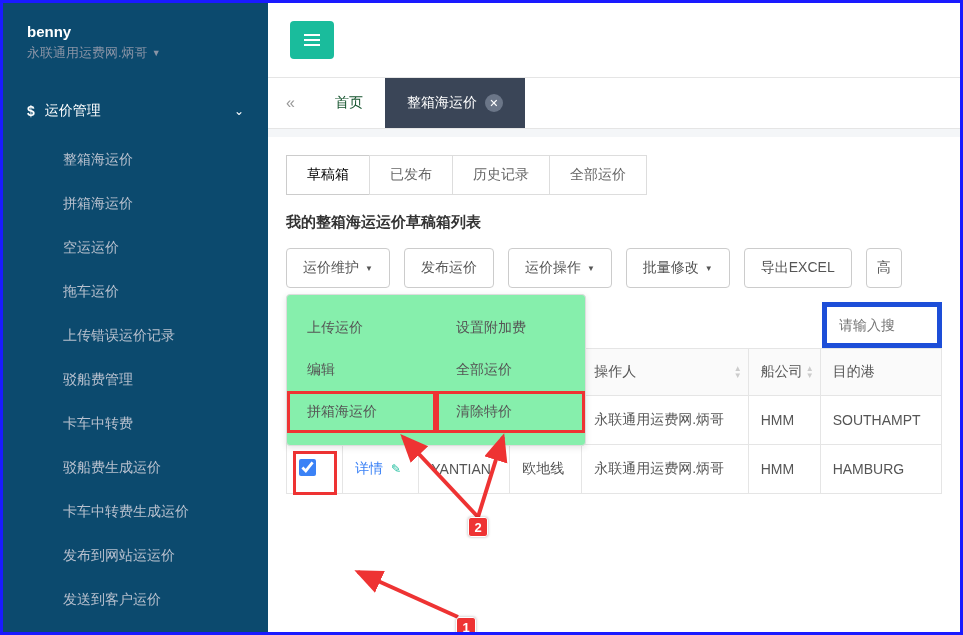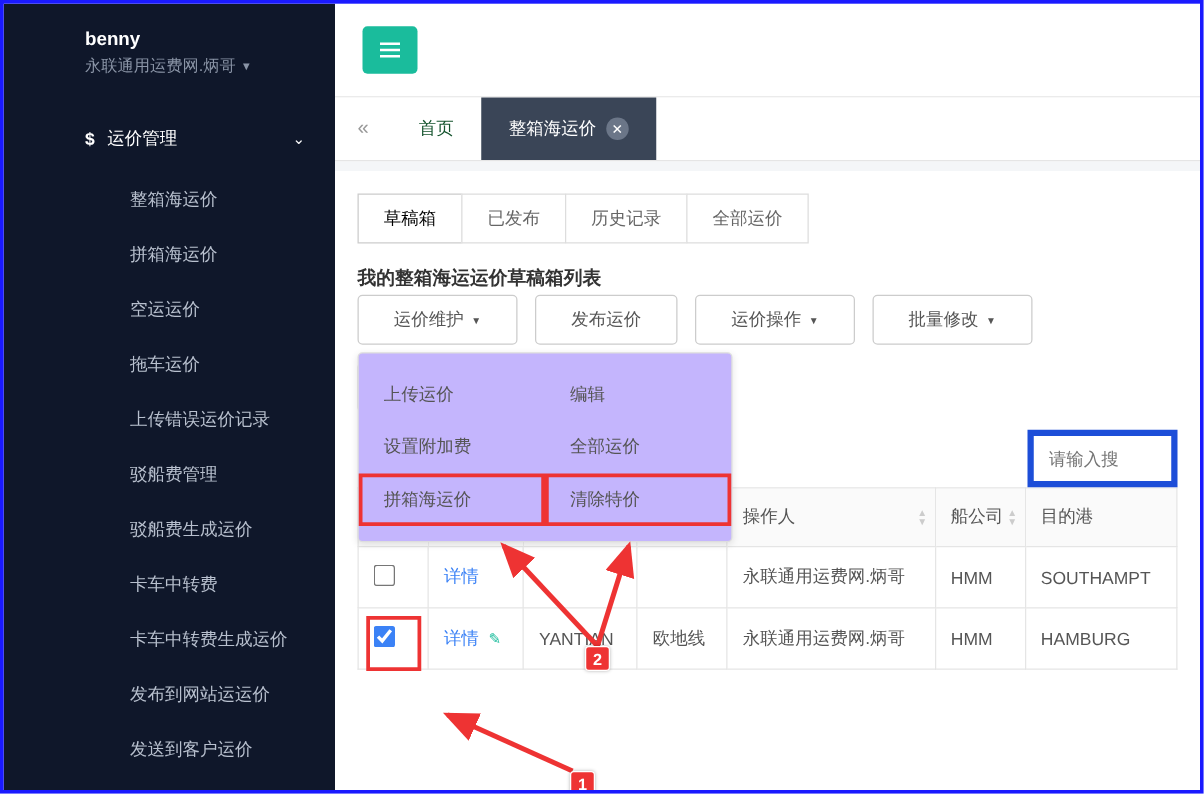--- a/index.html
+++ b/index.html
@@ -1,20 +1,20 @@
 <!DOCTYPE html>
 <html><head>
 <meta charset="utf-8">
 <style>
 * { box-sizing: border-box; margin: 0; padding: 0; }
 body { font-family: "Microsoft YaHei", Arial, sans-serif; font-size: 14px; color: #333; background: #fff; }
 .app { display: flex; width: 963px; height: 635px; border: 3px solid #1a1aff; overflow: hidden; }
 
 
-.sidebar { width: 265px; background: #0f172a; color: #b8c0ce; display: flex; flex-direction: column; flex-shrink: 0; padding-left: 41px; }
+.sidebar { width: 265px; background: #0c4a6e; color: #b8c0ce; display: flex; flex-direction: column; flex-shrink: 0; }
 .sidebar-header { padding: 20px 24px 22px; }
 .username { color: #fff; font-size: 15px; font-weight: bold; margin-bottom: 4px; }
 .org { color: #8a94a6; font-size: 13px; display: flex; align-items: center; gap: 4px; }
 .org .caret { font-size: 9px; }
 .nav-section { padding: 18px 24px; display: flex; align-items: center; justify-content: space-between; cursor: pointer; color: #fff; }
 .nav-section-left { display: flex; align-items: center; gap: 10px; }
 .dollar { font-weight: bold; }
 .nav-section .chev { font-size: 12px; }
 .nav-items { display: flex; flex-direction: column; }
 .nav-item { padding: 13px 24px 13px 60px; color: #b8c0ce; cursor: pointer; font-size: 14px; }
@@ -30,26 +30,26 @@
 .tab-nav-back { padding: 14px 18px; color: #999; cursor: pointer; font-size: 16px; }
 .tab { padding: 16px 22px; color: #14532d; cursor: pointer; display: flex; align-items: center; gap: 8px; }
 .tab.active { background: #3a4557; color: #fff; }
 .tab-close { width: 18px; height: 18px; border-radius: 50%; background: #6b7688; display: flex; align-items: center; justify-content: center; font-size: 11px; color: #fff; cursor: pointer; }
 
 .content { padding: 18px; flex: 1; overflow: auto; background: #fff; margin: 8px 0 0 0; }
 .sub-tabs { display: flex; gap: 0; margin-bottom: 18px; }
 .sub-tab { padding: 10px 20px; border: 1px solid #ddd; background: #fff; color: #666; cursor: pointer; margin-right: -1px; }
 .sub-tab.active { border-color: #ccc; color: #000000; }
 
-.panel-title { font-size: 15px; font-weight: bold; margin-bottom: 4px; }
+.panel-title { font-size: 15px; font-weight: bold; margin-bottom: 16px; }
 .toolbar { display: flex; gap: 14px; margin-bottom: 14px; flex-wrap: wrap; position: relative; }
-.btn { padding: 10px 28px; border: 1px solid #ccc; background: #fff; border-radius: 4px; color: #555; cursor: pointer; display: flex; align-items: center; gap: 6px; font-size: 14px; white-space: nowrap; }
+.btn { padding: 10px 16px; border: 1px solid #ccc; background: #fff; border-radius: 4px; color: #555; cursor: pointer; display: flex; align-items: center; gap: 6px; font-size: 14px; white-space: nowrap; }
 .btn .caret-d { font-size: 8px; }
 
-.dropdown-panel { position: absolute; top: 46px; left: 0; background: #c4b5fd; border: 1px solid #ddd; border-radius: 4px; width: 300px; padding: 12px 0; z-index: 10; box-shadow: 0 2px 6px rgba(0,0,0,.1); }
+.dropdown-panel { position: absolute; top: 46px; left: 0; background: #86efac; border: 1px solid #ddd; border-radius: 4px; width: 300px; padding: 12px 0; z-index: 10; box-shadow: 0 2px 6px rgba(0,0,0,.1); }
 .dd-grid { display: grid; grid-template-columns: 1fr 1fr; }
 .dd-item { padding: 12px 20px; color: #555; cursor: pointer; font-size: 14px; }
 .dd-item.hl { outline: 3px solid #e33; outline-offset: -3px; }
 
 .search-wrap { display: flex; justify-content: flex-end; margin-bottom: 0; }
 .search-input { border: 5px solid #1d4ed8; padding: 10px 12px; width: 120px; font-size: 14px; color: #aaa; }
 
 .table { width: 100%; border-collapse: collapse; }
 .table th, .table td { border: 1px solid #e5e5e5; padding: 14px 12px; text-align: left; font-size: 14px; color: #555; vertical-align: middle; }
 .table th { background: #fafafa; font-weight: normal; position: relative; }
@@ -88,22 +88,22 @@
       </div>
       <span class="chev">⌄</span>
     </div>
     <div class="nav-items">
       <div class="nav-item">整箱海运价</div>
       <div class="nav-item">拼箱海运价</div>
       <div class="nav-item">空运运价</div>
       <div class="nav-item">拖车运价</div>
       <div class="nav-item">上传错误运价记录</div>
       <div class="nav-item">驳船费管理</div>
+      <div class="nav-item">卡车中转费</div>
       <div class="nav-item">驳船费生成运价</div>
-      <div class="nav-item">卡车中转费</div>
       <div class="nav-item">卡车中转费生成运价</div>
       <div class="nav-item">发布到网站运运价</div>
       <div class="nav-item">发送到客户运价</div>
     </div>
   </aside>
 
   <div class="main main-rel">
     <div class="topbar">
       <div class="hamburger-btn">
         <div class="hamburger">
@@ -154,22 +154,22 @@
         <div class="btn">
           <span>导出EXCEL</span>
         </div>
         <div class="btn" style="padding:10px 10px;">
           <span>高</span>
         </div>
 
         <div class="dropdown-panel">
           <div class="dd-grid">
             <div class="dd-item">上传运价</div>
+            <div class="dd-item">设置附加费</div>
             <div class="dd-item">编辑</div>
-            <div class="dd-item">设置附加费</div>
             <div class="dd-item">全部运价</div>
             <div class="dd-item hl">拼箱海运价</div>
             <div class="dd-item hl">清除特价</div>
             <div></div>
           </div>
         </div>
       </div>
 
       <div class="search-wrap">
         <input class="search-input" placeholder="请输入搜" style="">

